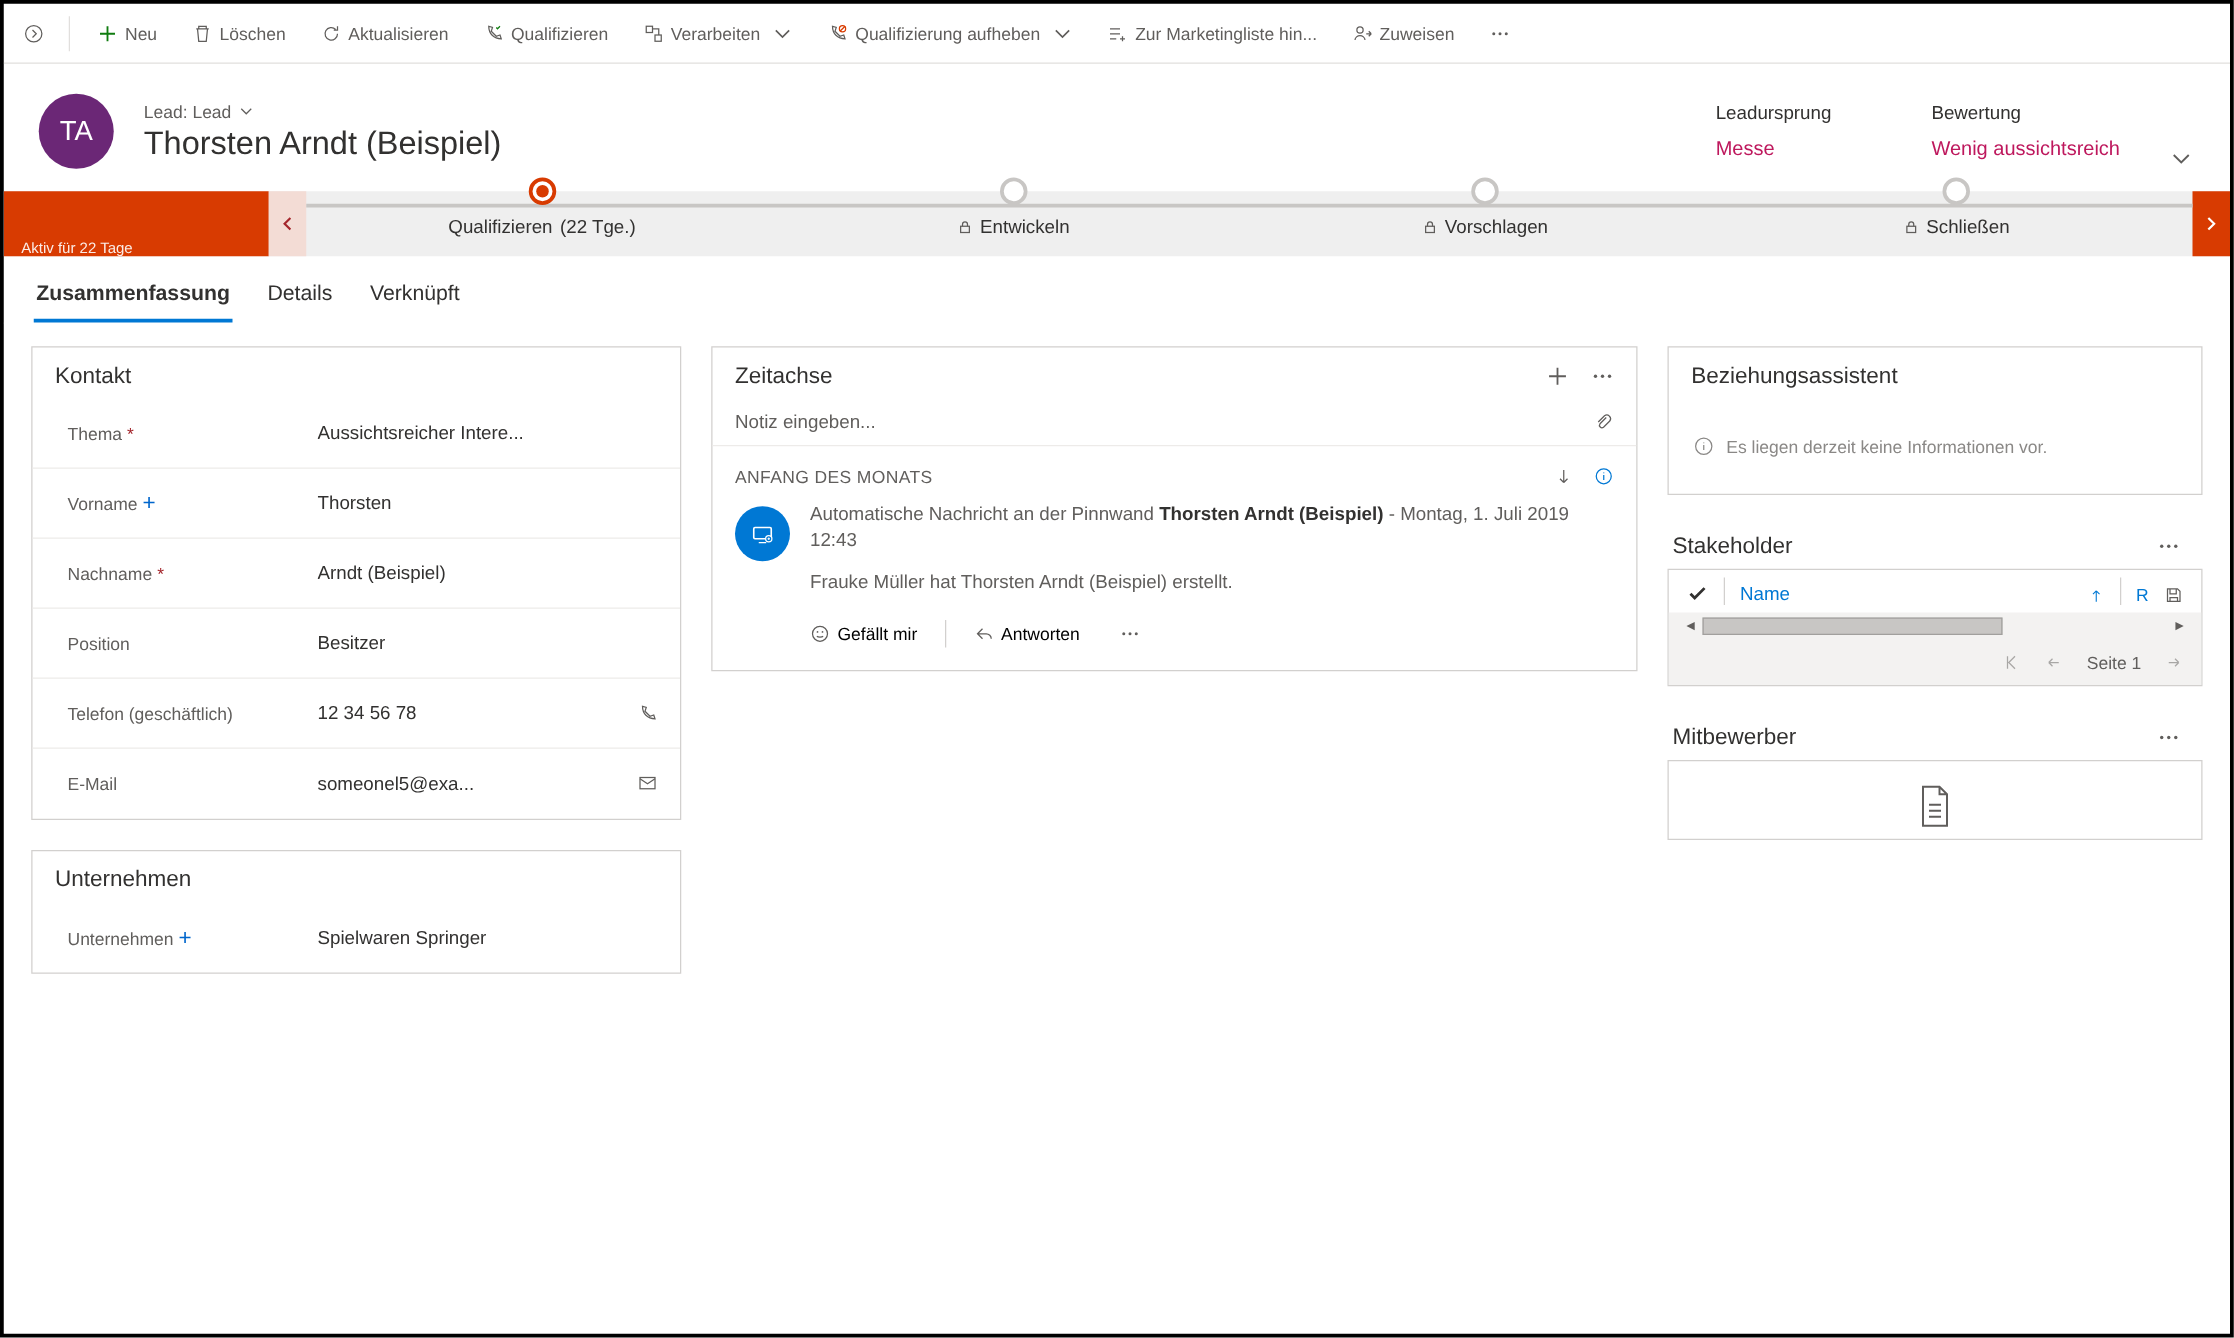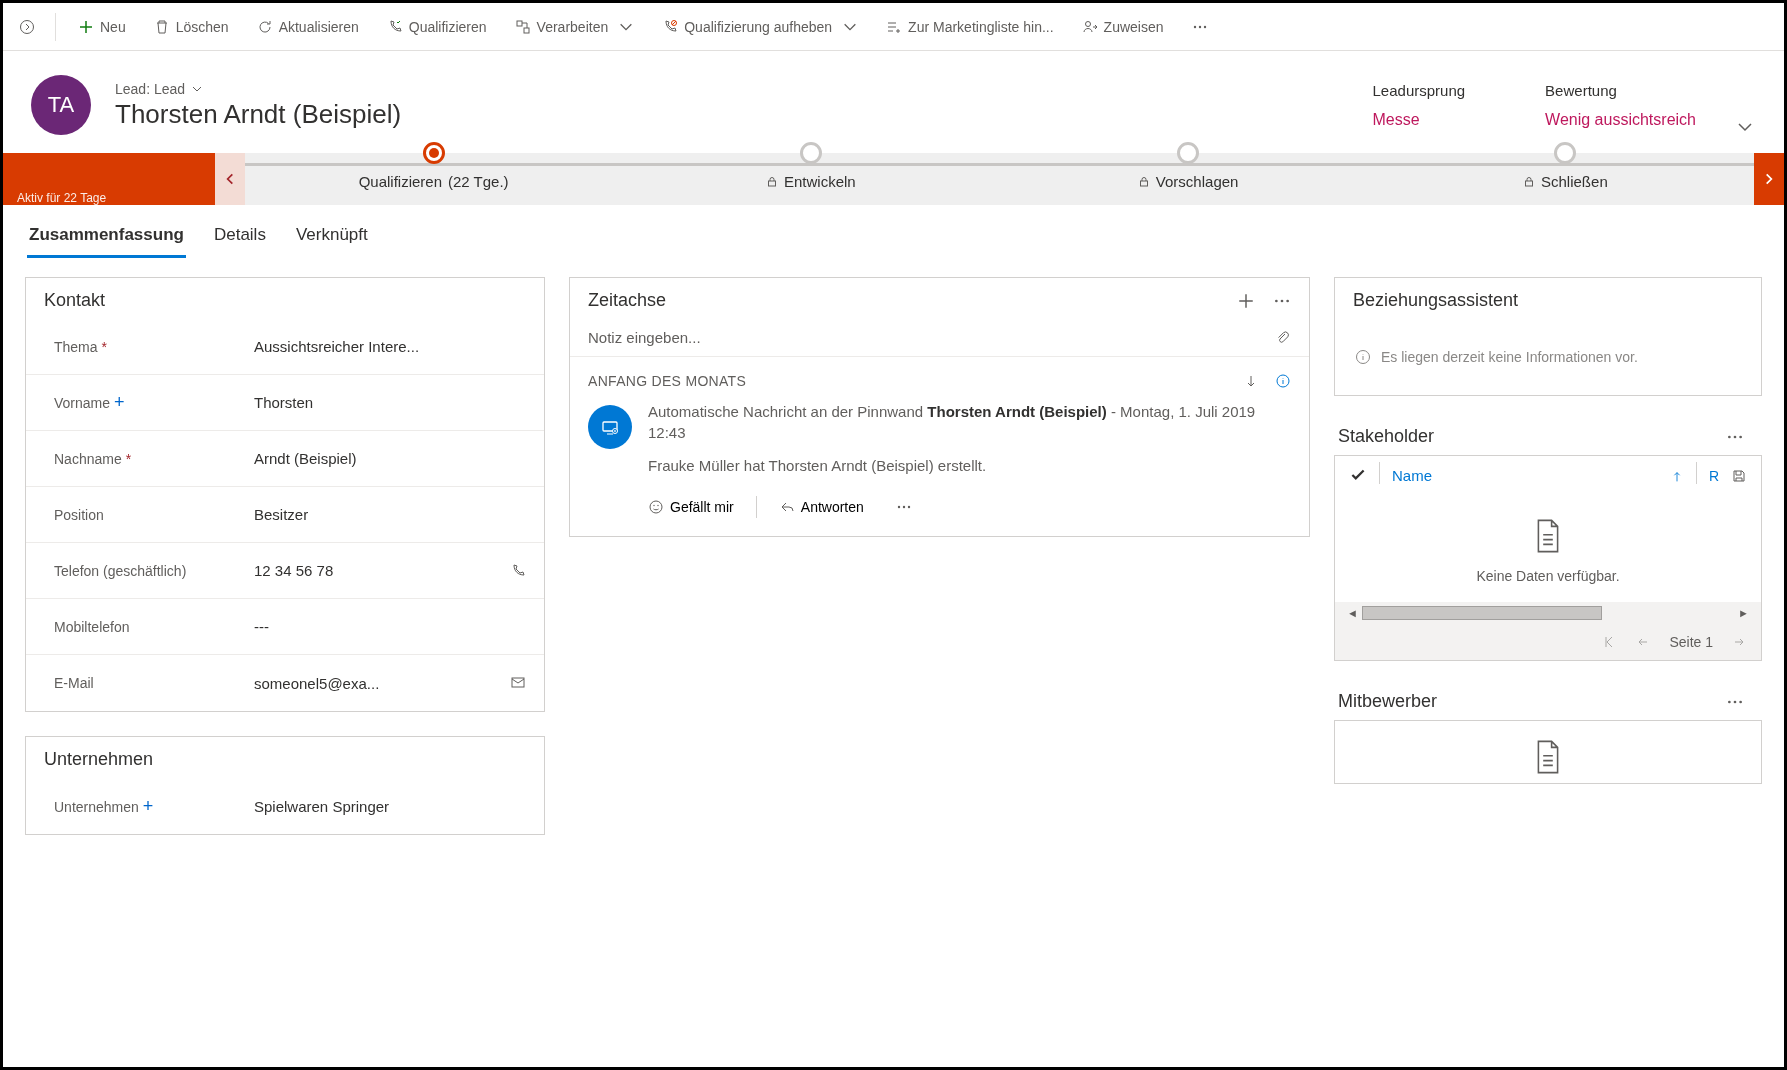--- a/index.html
+++ b/index.html
@@ -326,24 +326,20 @@
       <div class="fieldrow">
         <div class="flabel"><span>Position</span></div>
         <div class="fvalue">Besitzer</div>
       </div>
       <div class="fieldrow">
         <div class="flabel"><span>Telefon (geschäftlich)</span></div>
         <div class="fvalue">12 34 56 78</div>
         <svg class="ficon" width="16" height="16" viewBox="0 0 16 16">
             <path d="M4 2c0 6 4 10 10 10l-1-3-3 1-4-4 1-3z" fill="none" stroke="#605e5c"></path>
           </svg>
-      </div>
-      <div class="fieldrow">
-        <div class="flabel"><span>Mobiltelefon</span></div>
-        <div class="fvalue">---</div>
       </div>
       <div class="fieldrow">
         <div class="flabel"><span>E-Mail</span></div>
         <div class="fvalue">someonel5@exa...</div>
         <svg class="ficon" width="16" height="16" viewBox="0 0 16 16">
             <rect x="2" y="3" width="12" height="9" fill="none" stroke="#605e5c"></rect>
             <path d="M2 4l6 4 6-4" fill="none" stroke="#605e5c"></path>
           </svg>
       </div>
     </div>
@@ -479,26 +475,20 @@
               </svg>
           </span>
           <div class="vdiv"></div>
           <span class="gicon" style="font-weight:400;">R</span>
           <span class="gicon dark">
             <svg width="16" height="16" viewBox="0 0 16 16">
                 <path d="M3 3h8l2 2v8H3z M5 3v4h5V3 M5 13v-3h6v3" fill="none" stroke="#605e5c"></path>
               </svg>
           </span>
         </div>
-        <div class="empty-block">
-          <svg width="30" height="36" viewBox="0 0 24 30">
-              <path d="M4 2h11l5 5v21H4z M15 2v5h5 M8 14h8 M8 18h8 M8 22h8" fill="none" stroke="#605e5c" stroke-width="1.3"></path>
-            </svg>
-          <span>Keine Daten verfügbar.</span>
-        </div>
         <div class="scroll-row">
           <span class="arrow">◄</span>
           <div class="thumb"></div>
           <span style="flex:1"></span>
           <span class="arrow">►</span>
         </div>
         <div class="pager">
           <span class="dis">
             <svg width="16" height="16" viewBox="0 0 16 16">
                 <path d="M5 3v10M11 3L6 8l5 5" fill="none" stroke="#605e5c"></path>

